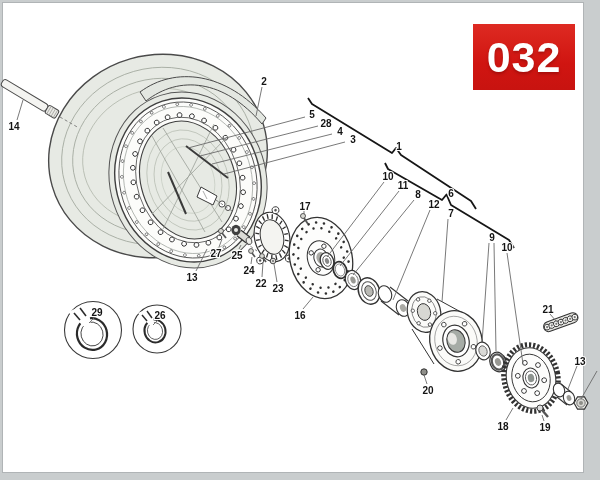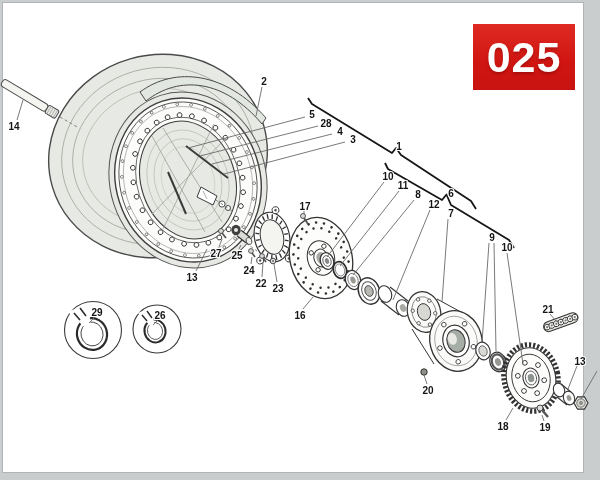--- a/index.html
+++ b/index.html
@@ -442,13 +442,13 @@
       <text x="580" y="361" dominant-baseline="central" class="callout">13</text>
       <line x1="506" y1="420" x2="513" y2="408" stroke="#6a6a6a" stroke-width="0.9"></line>
       <text x="503" y="426" dominant-baseline="central" class="callout">18</text>
       <line x1="544" y1="421" x2="542" y2="415" stroke="#6a6a6a" stroke-width="0.9"></line>
       <text x="545" y="427" dominant-baseline="central" class="callout">19</text>
       <line x1="427" y1="384" x2="424" y2="375" stroke="#6a6a6a" stroke-width="0.9"></line>
       <text x="428" y="390" dominant-baseline="central" class="callout">20</text>
     </g>
 </svg>
 
-<div id="badge">025</div>
+<div id="badge">032</div>
 
 </body></html>

